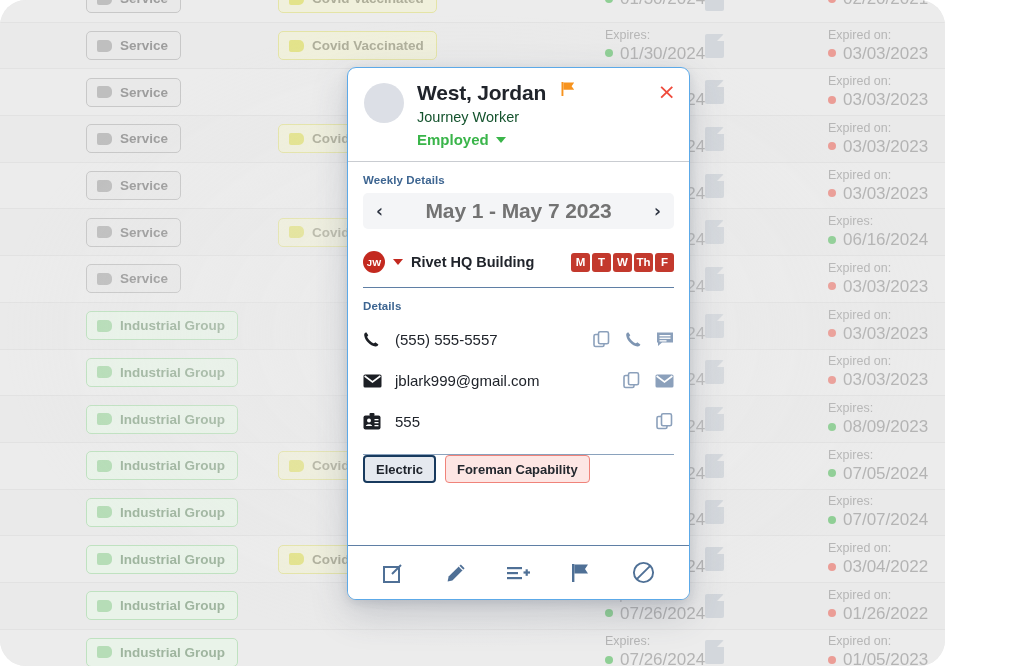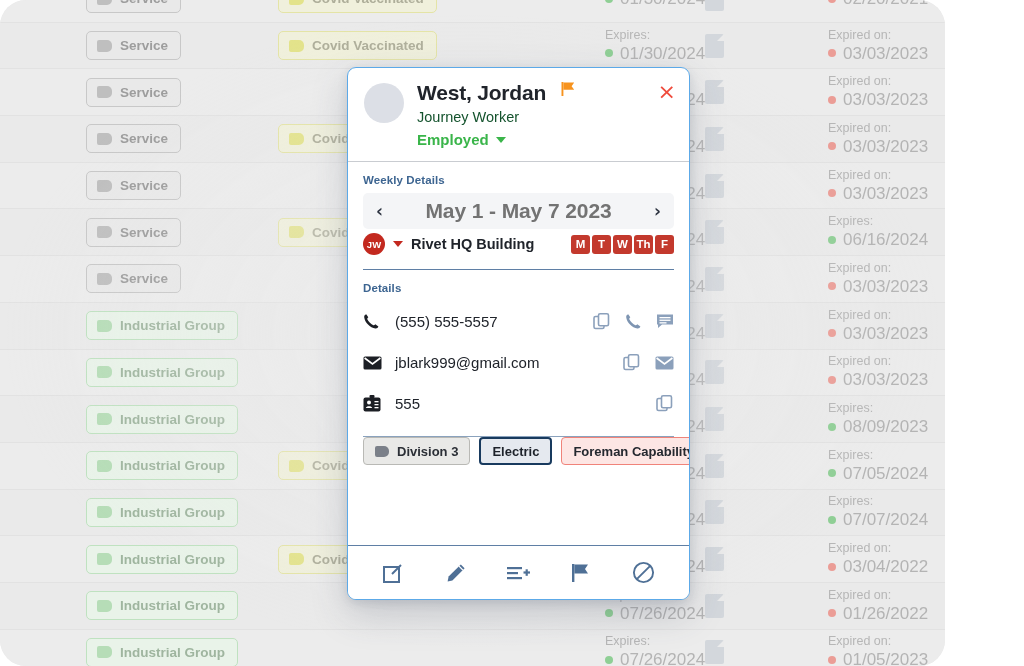--- a/index.html
+++ b/index.html
@@ -170,21 +170,21 @@
     display: flex; align-items: center; justify-content: space-between;
     padding: 0 13px;
   }
   .chev { font-size: 17px; color: #2c3340; font-weight: 700; cursor: pointer;
           font-family: "DejaVu Sans", sans-serif; line-height:1;}
   #week-range { font-size: 21px; font-weight: 700; color: #737373; letter-spacing:-0.1px;}
 
   
   #assign-row {
     display: flex; align-items: center; gap: 8px;
-    margin-top: 2px; height: 26px;
+    margin-top: 20px; height: 26px;
   }
   #assign-avatar {
     width: 22px; height: 22px; border-radius: 50%;
     background: #c3291f; color: #fff;
     font-size: 9.5px; font-weight: 700;
     display: flex; align-items: center; justify-content: center;
     flex: 0 0 auto; letter-spacing: 0.2px;
   }
   .caret-red {
     width: 0; height: 0;
@@ -847,24 +847,20 @@
                 <rect x="5.5" y="0.8" width="10" height="12" rx="1.6" fill="#fff" stroke="#8ba0bb" stroke-width="1.6"></rect>
               </svg>
           </span>
         </span>
       </div>
 
       <div class="divider thin"></div>
 
 
       <div id="tag-list">
-          <span class="tagchip tag-default">
-            <span class="chipdot"></span>
-            <span>Division 3</span>
-          </span>
           <span class="tagchip tag-navy">
             <span>Electric</span>
           </span>
           <span class="tagchip tag-red">
             <span>Foreman Capability</span>
           </span>
         </div>
 
     </div>
 

